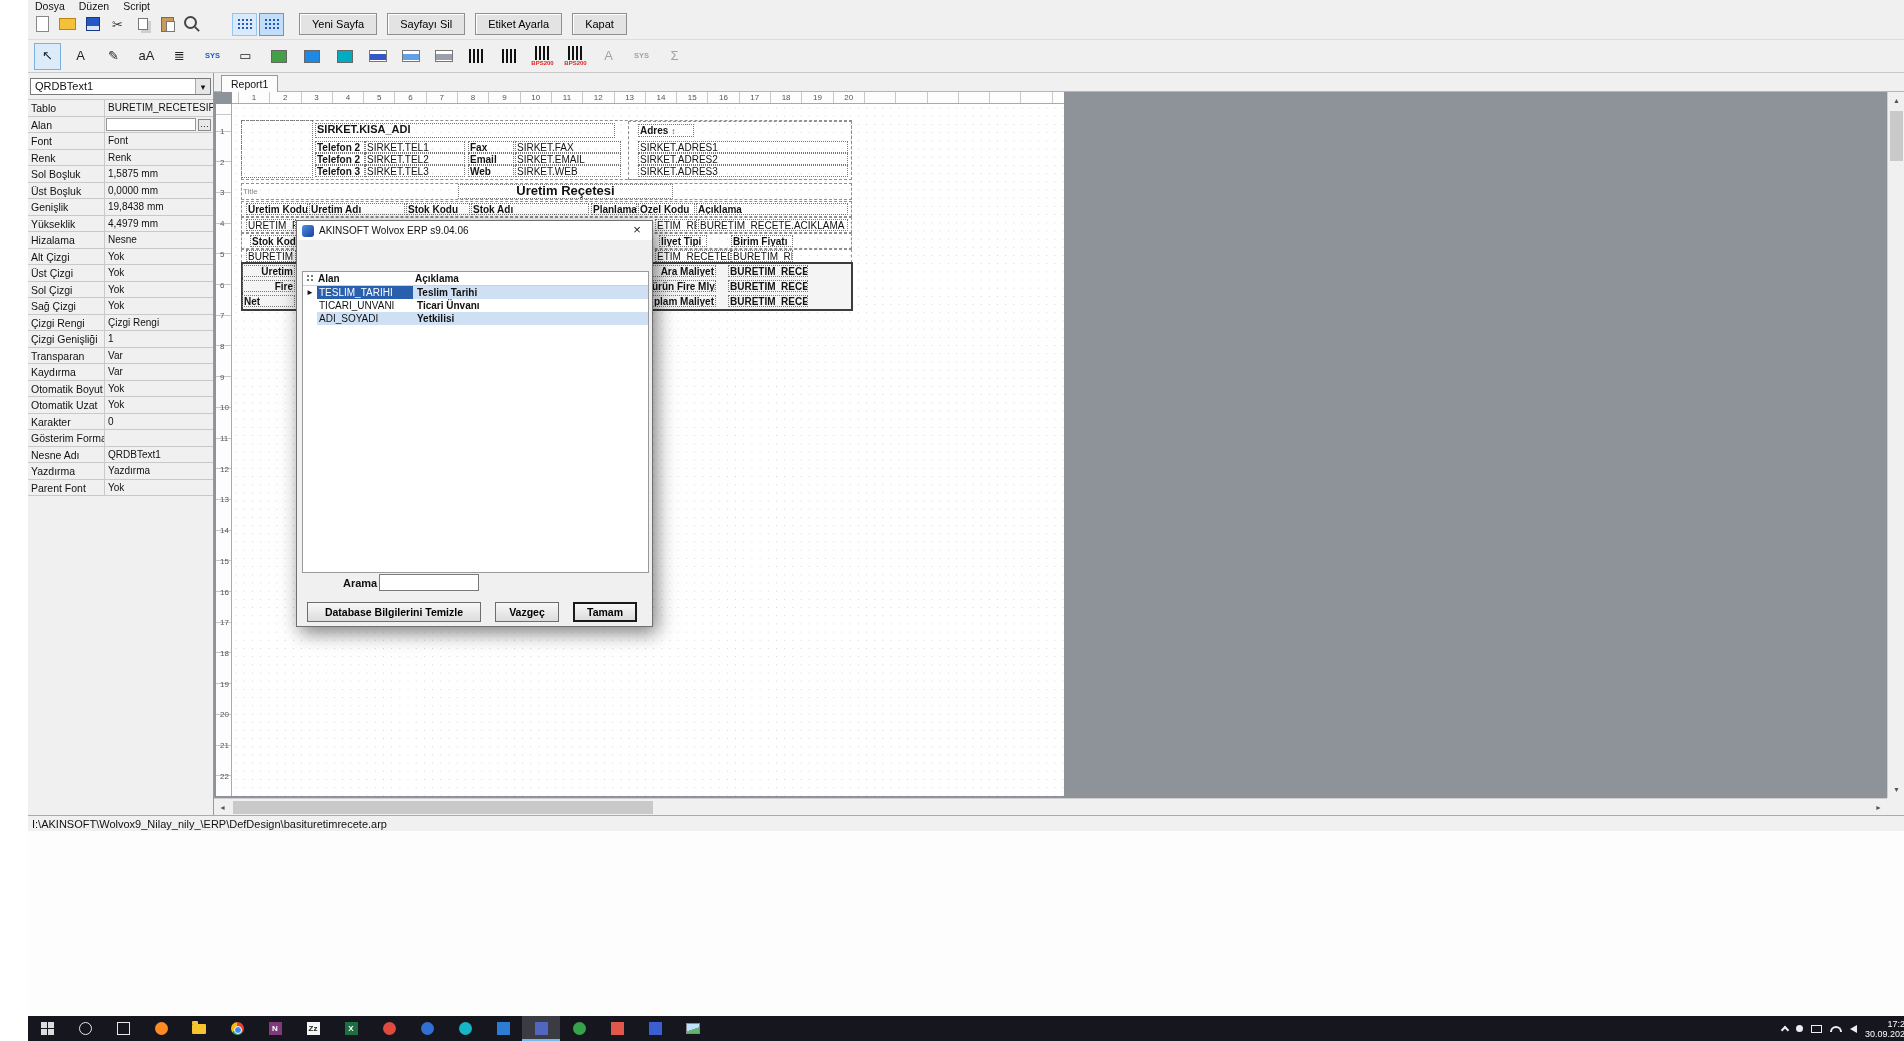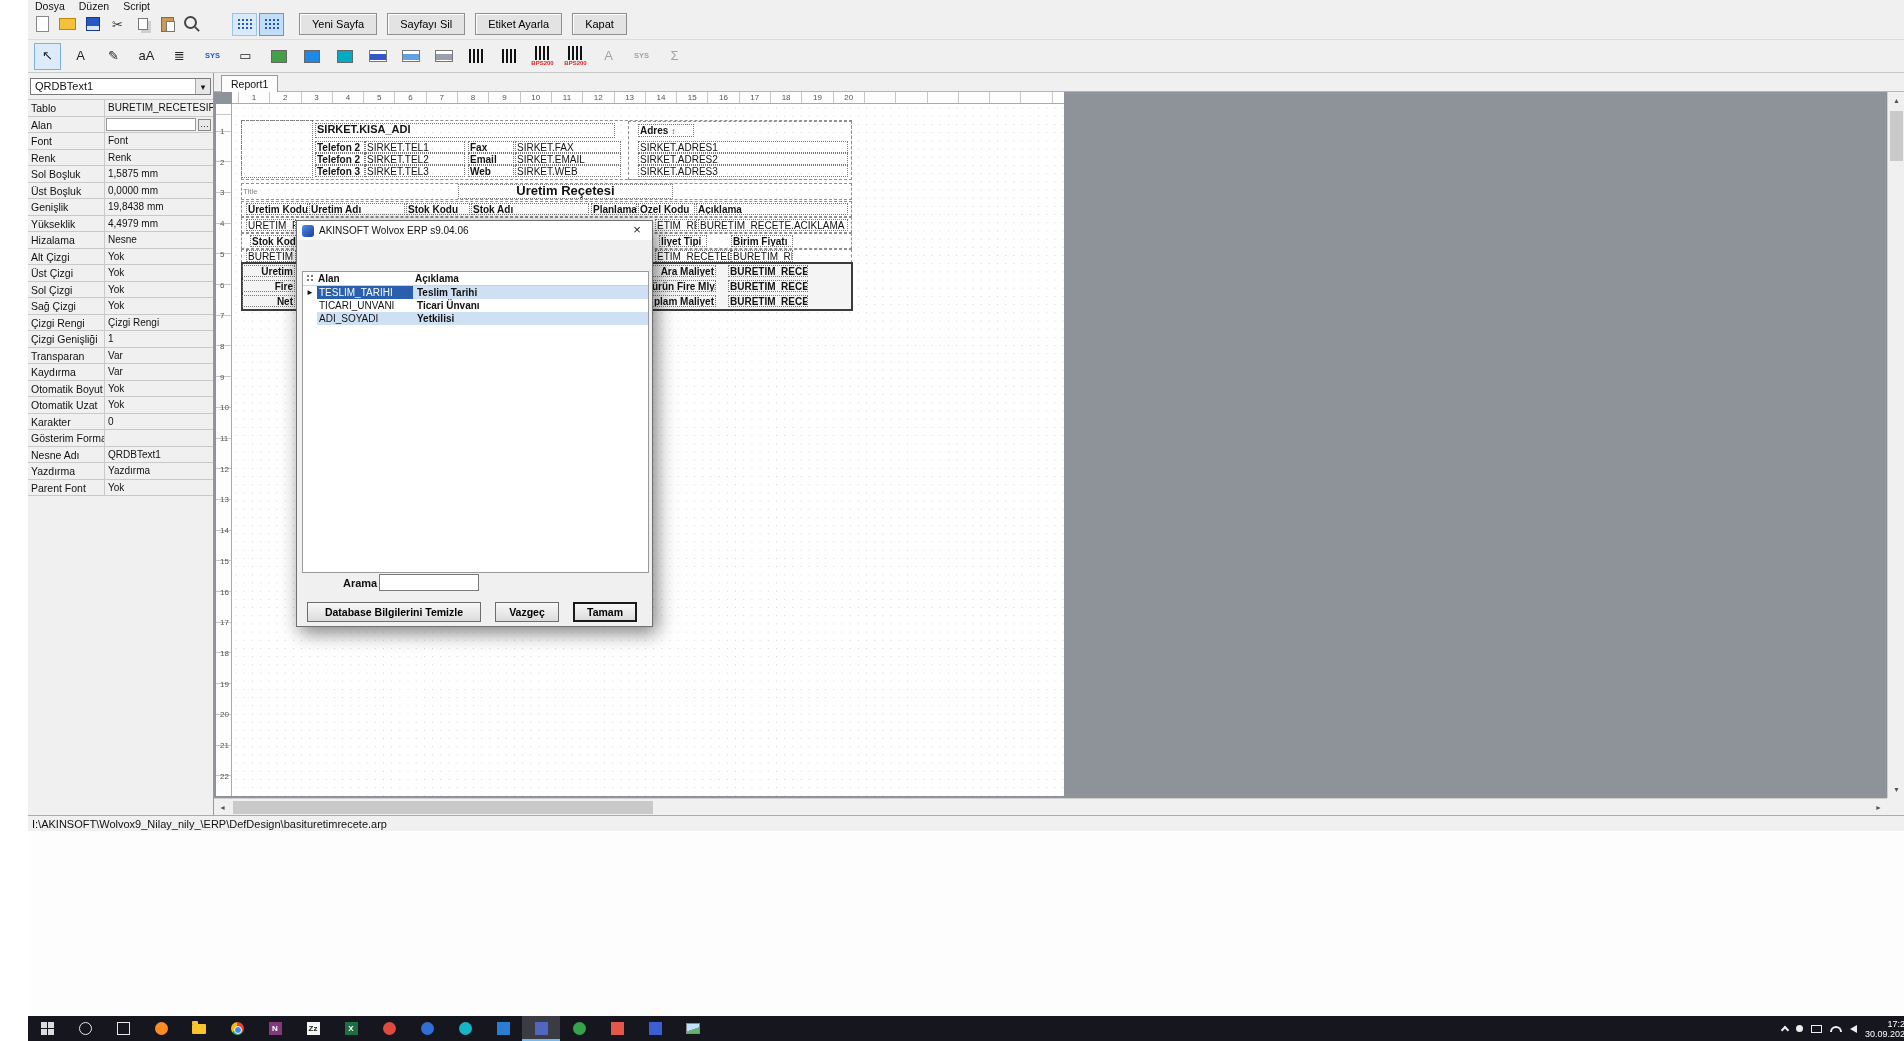--- a/index.html
+++ b/index.html
@@ -445,21 +445,21 @@
       <div class="rf" style="left:423px;top:146px;width:76px;height:12px">ETIM_RECETEDT.</div>
       <div class="rf" style="left:499px;top:146px;width:62px;height:12px">BURETIM_REC</div>
 
       <div id="summary-rows">
           <div class="rf b" style="left: 10px; top: 161px; width: 53px; height: 12px; text-align: right;">Üretim</div>
           <div class="rf b" style="left: 418px; top: 161px; width: 66px; height: 12px; text-align: right;">Ara Maliyet</div>
           <div class="rf b" style="left: 496px; top: 161px; width: 80px; height: 12px;">BURETIM_RECET</div>
           <div class="rf b" style="left: 10px; top: 176px; width: 53px; height: 12px; text-align: right;">Fire</div>
           <div class="rf b" style="left: 418px; top: 176px; width: 66px; height: 12px; text-align: right;">ürün Fire Mly.</div>
           <div class="rf b" style="left: 496px; top: 176px; width: 80px; height: 12px;">BURETIM_RECET</div>
-          <div class="rf b" style="left: 10px; top: 191px; width: 53px; height: 12px; text-align: right;">Net</div>
+          <div class="rf b" style="left: 10px; top: 191px; width: 53px; height: 12px; text-align: left;">Net</div>
           <div class="rf b" style="left: 418px; top: 191px; width: 66px; height: 12px; text-align: right;">plam Maliyet</div>
           <div class="rf b" style="left: 496px; top: 191px; width: 80px; height: 12px;">BURETIM_RECET</div>
         </div>
     </div>
 
     <div class="vscroll">
       <div class="sb-btn" style="top:0">▲</div>
       <div class="sb-thumb" style="left:2px;top:19px;width:13px;height:50px"></div>
       <div class="sb-btn" style="bottom:0">▼</div>
     </div>

